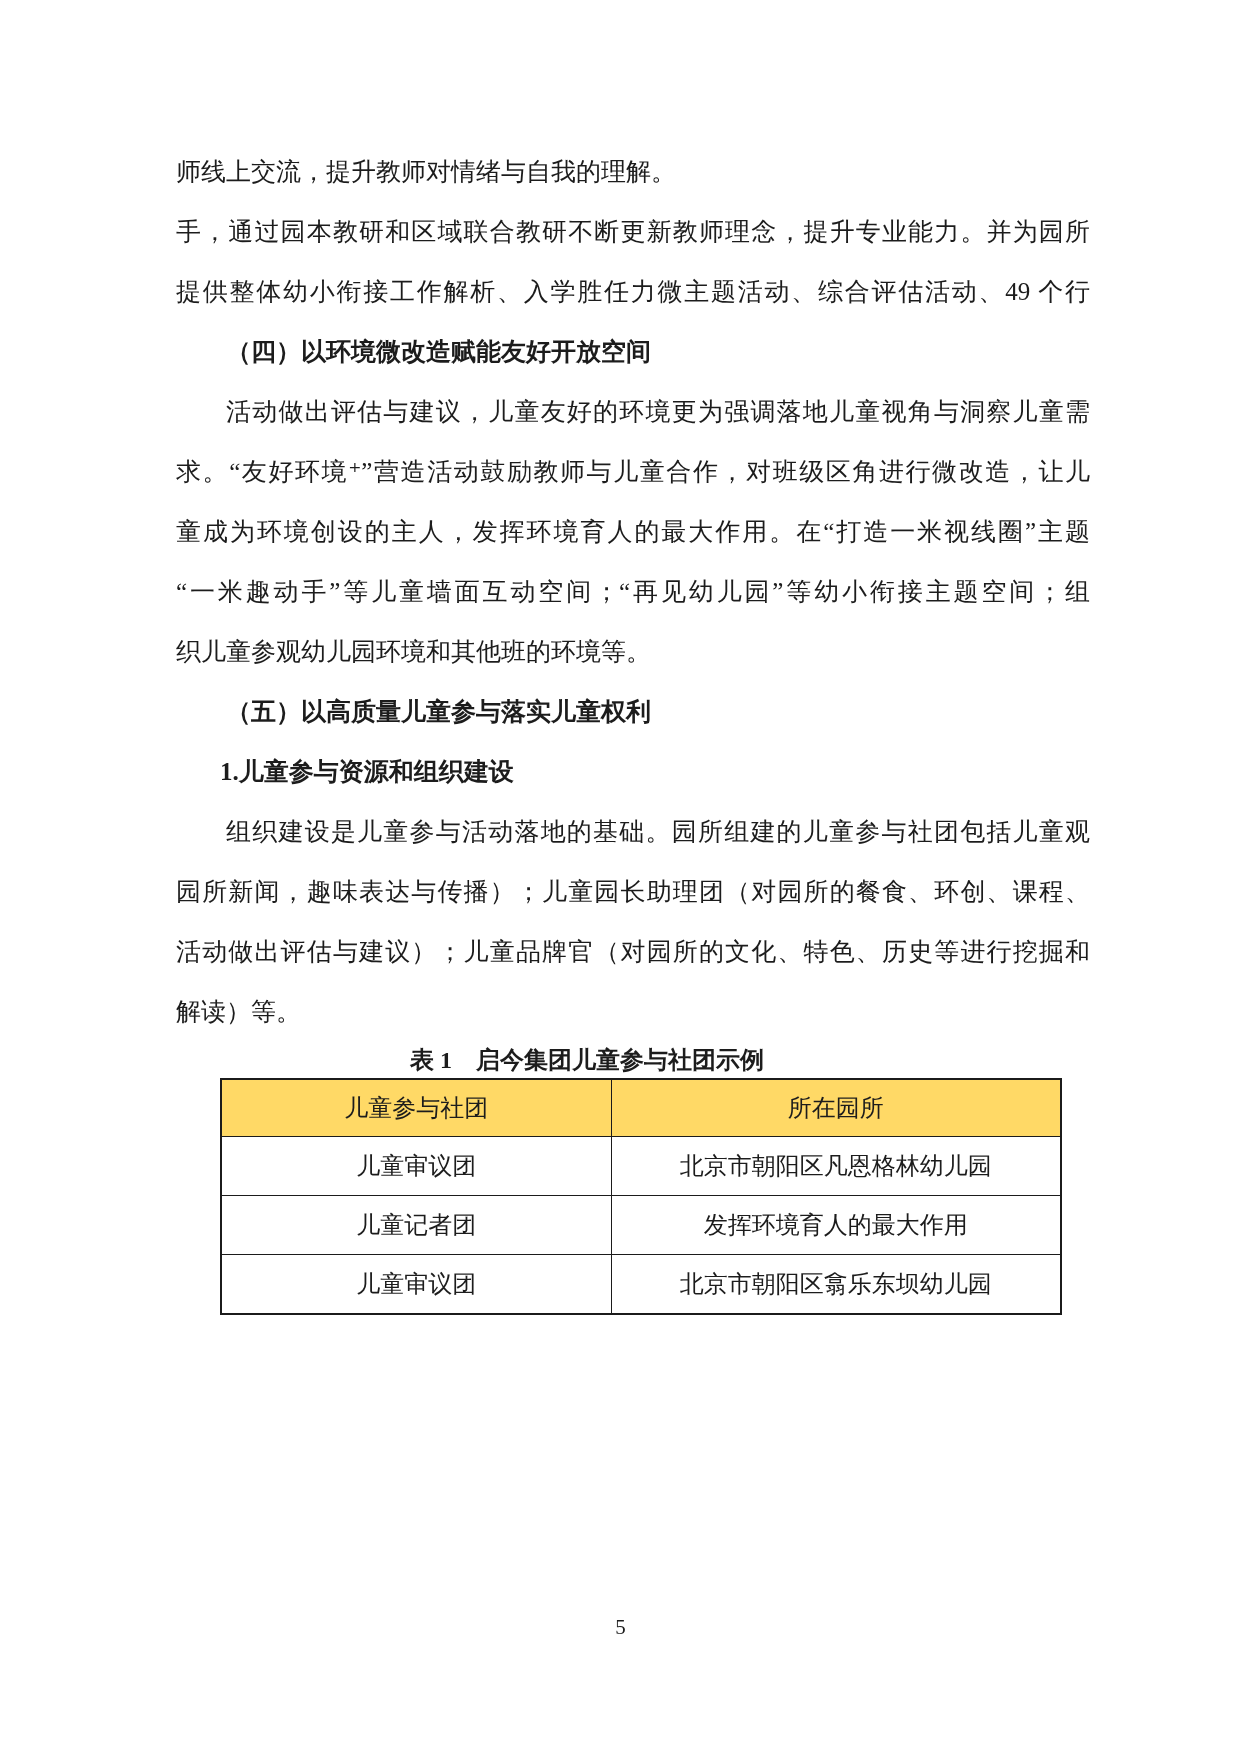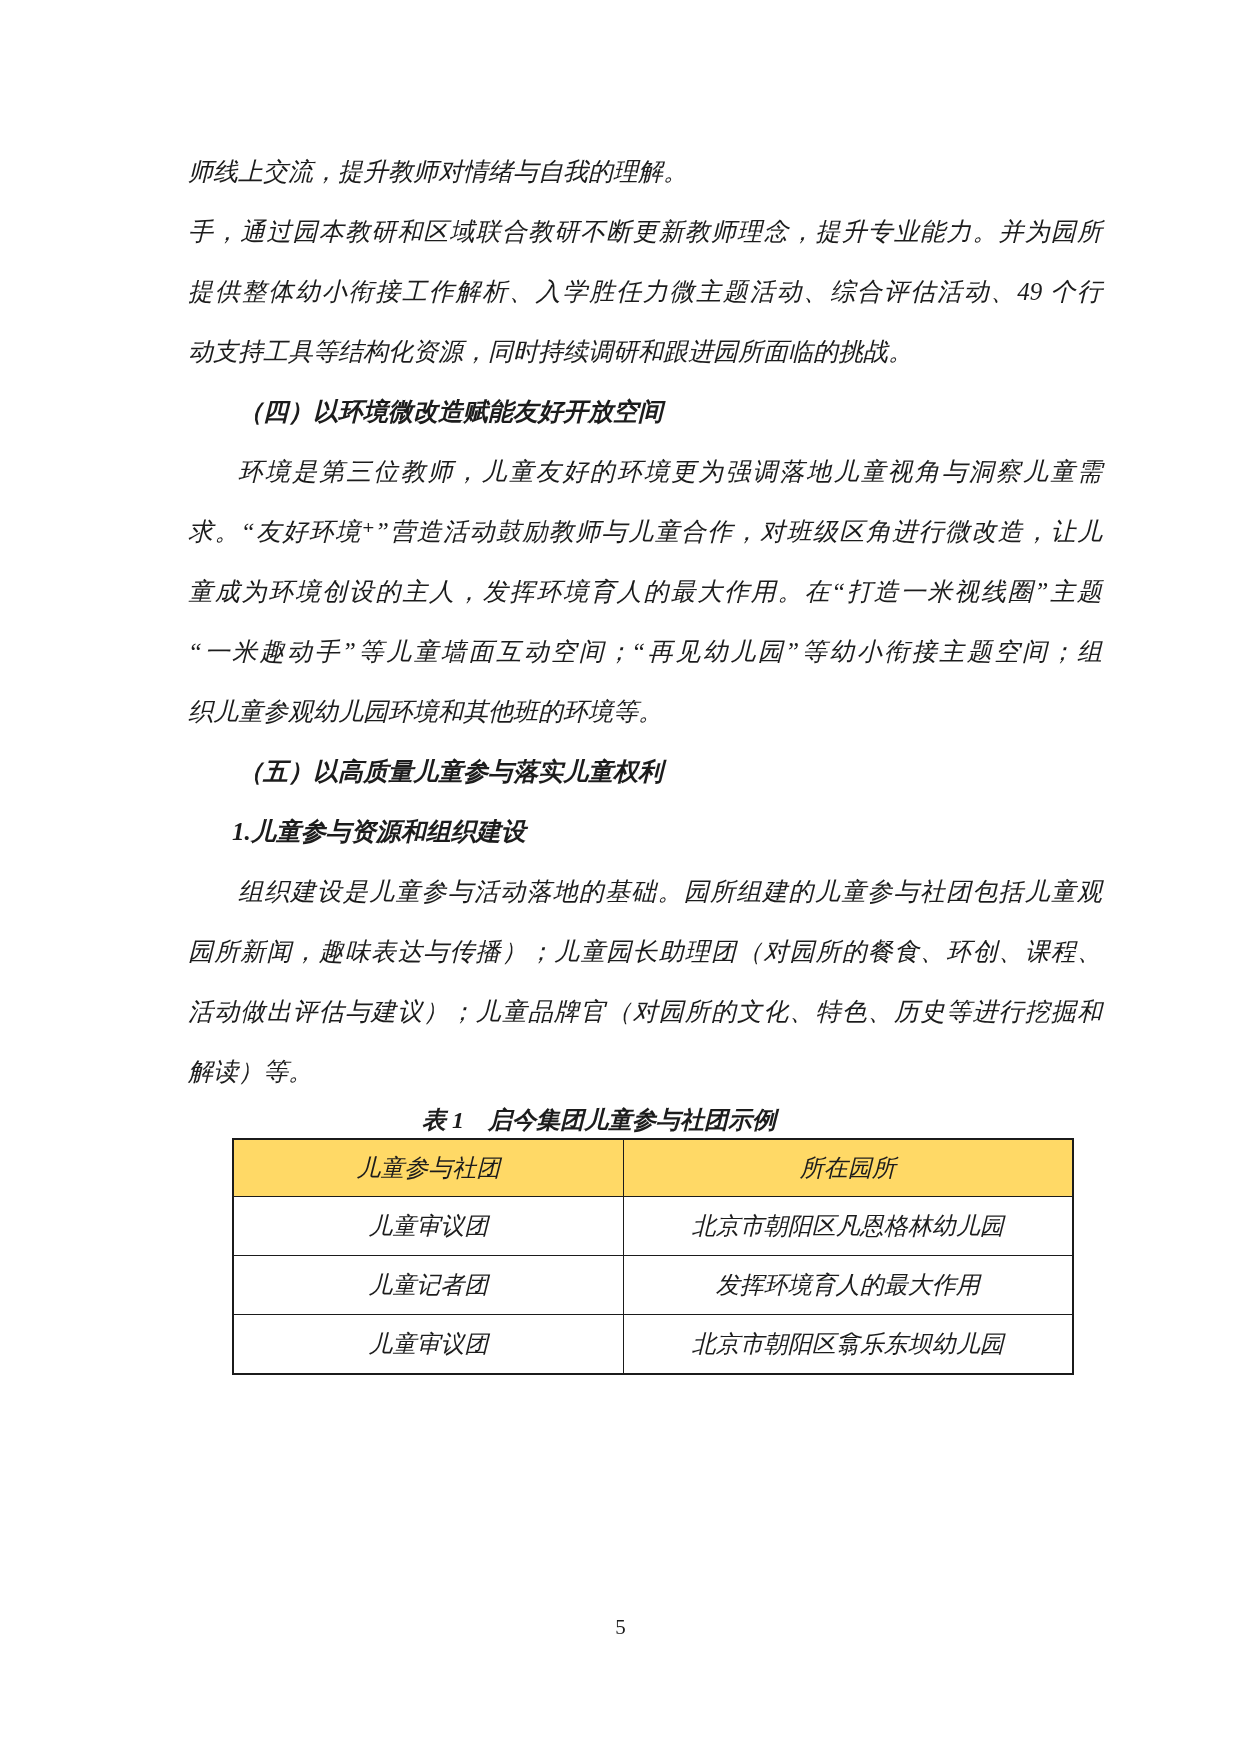--- a/index.html
+++ b/index.html
@@ -10,23 +10,22 @@
     color: #1c1c1c;
   }
   .page {
     position: relative;
     width: 1241px; height: 1754px;
     background: #ffffff;
     overflow: hidden;
   }
   .content {
     position: absolute;
-    left: 188px; top: 142px;
+    left: 176px; top: 142px;
     width: 914px;
-    font-style: italic;
   }
   .line {
     font-size: 25px;
     line-height: 60px;
     height: 60px;
     white-space: normal;
   }
   .jline { text-align: justify; text-align-last: justify; }
   .lline { text-align: left; text-align-last: left; }
   .indent { text-indent: 50px; }
@@ -70,25 +69,24 @@
 </head>
 <body>
 
 <div class="page">
   <main class="content">
 
     <div class="line lline">师线上交流，提升教师对情绪与自我的理解。</div>
 
     <div class="line jline">手，通过园本教研和区域联合教研不断更新教师理念，提升专业能力。并为园所</div>
     <div class="line jline">提供整体幼小衔接工作解析、入学胜任力微主题活动、综合评估活动、49 个行</div>
-    <div class="line lline">动支持工具等结构化资源，同时持续调研和跟进园所面临的挑战。</div>
 
     <div class="line lline heading">（四）以环境微改造赋能友好开放空间</div>
 
-    <div class="line jline indent">环境是第三位教师，儿童友好的环境更为强调落地儿童视角与洞察儿童需</div>
+    <div class="line jline indent">活动做出评估与建议，儿童友好的环境更为强调落地儿童视角与洞察儿童需</div>
     <div class="line jline">求。“友好环境⁺”营造活动鼓励教师与儿童合作，对班级区角进行微改造，让儿</div>
     <div class="line jline">童成为环境创设的主人，发挥环境育人的最大作用。在“打造一米视线圈”主题</div>
     <div class="line jline">“一米趣动手”等儿童墙面互动空间；“再见幼儿园”等幼小衔接主题空间；组</div>
     <div class="line lline">织儿童参观幼儿园环境和其他班的环境等。</div>
 
     <div class="line lline heading">（五）以高质量儿童参与落实儿童权利</div>
     <div class="line lline sub-heading">1.儿童参与资源和组织建设</div>
 
     <div class="line jline indent">组织建设是儿童参与活动落地的基础。园所组建的儿童参与社团包括儿童观</div>
     <div class="line jline">园所新闻，趣味表达与传播）；儿童园长助理团（对园所的餐食、环创、课程、</div>

